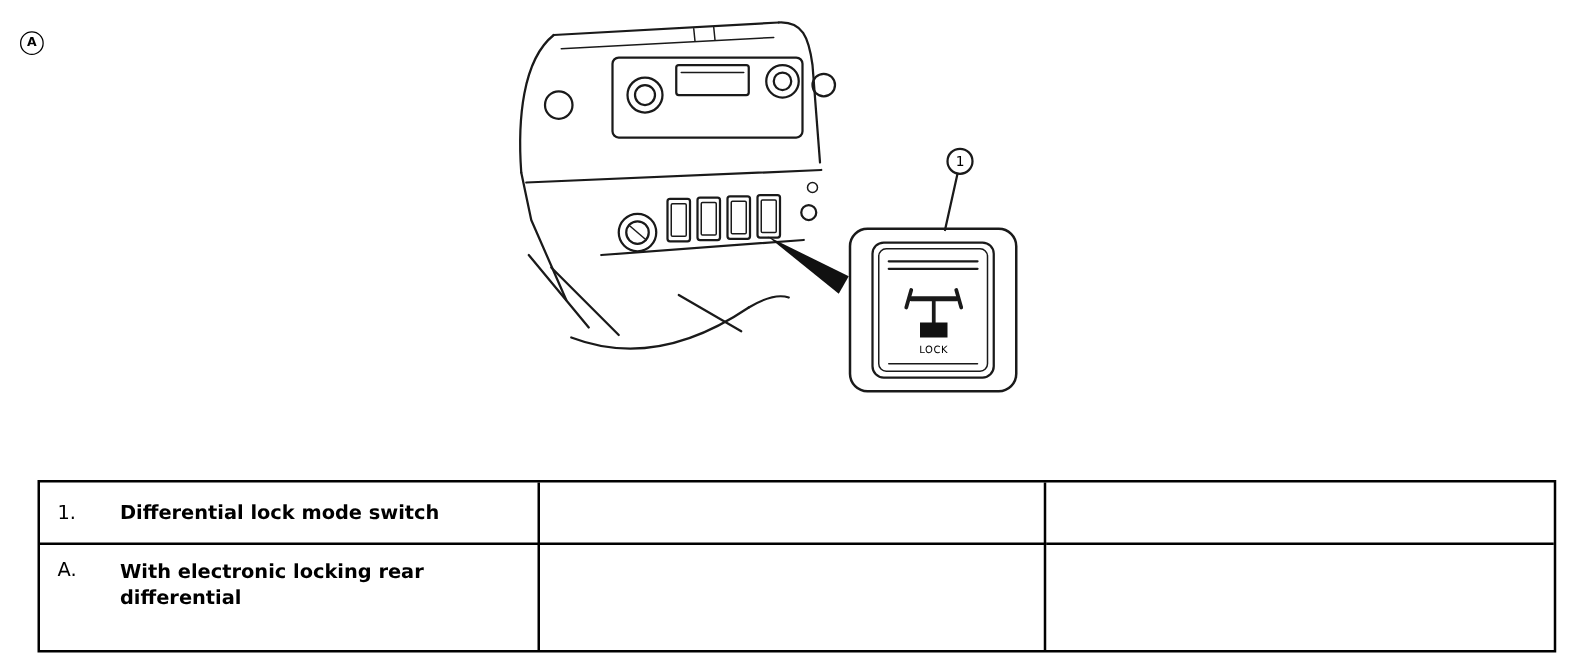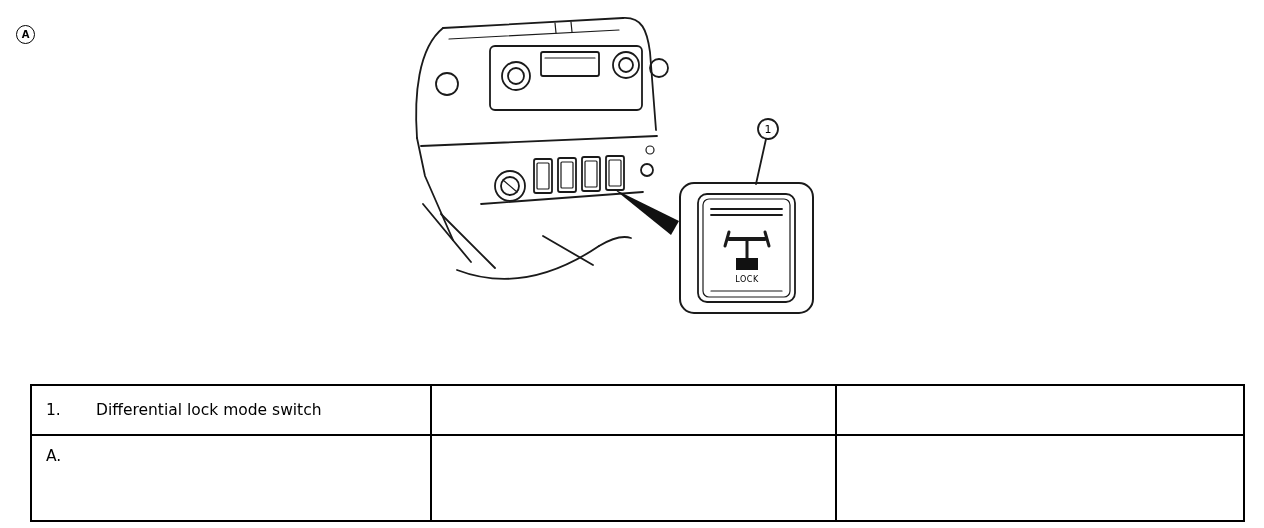--- a/index.html
+++ b/index.html
@@ -43,21 +43,21 @@
     padding:0 14px;
     gap:0;
   }
   .cell.row-center{align-items:center;}
   .cell.row-top{align-items:flex-start;padding-top:11px;}
   .key{
     width:50px;flex:0 0 50px;
     font-size:15.5px;font-weight:500;
   }
   .label{
-    font-size:15.5px;font-weight:400;line-height:1.35;
+    font-size:15.5px;font-weight:700;line-height:1.35;
     max-width:330px;
   }
 </style>
 </head>
 <body>
 
 <div class="page">
 
   <div class="variant-badge">
     <span>A</span>
@@ -144,18 +144,19 @@
 
     <div class="cell key-label row-center">
       <span class="key">1.</span>
       <span class="label">Differential lock mode switch</span>
     </div>
     <div class="cell"></div>
     <div class="cell last-col"></div>
 
     <div class="cell key-label row-top last-row">
       <span class="key">A.</span>
+      <span class="label">With electronic locking rear differential</span>
     </div>
     <div class="cell last-row"></div>
     <div class="cell last-col last-row"></div>
   </div>
 
 </div>
 
 </body></html>

